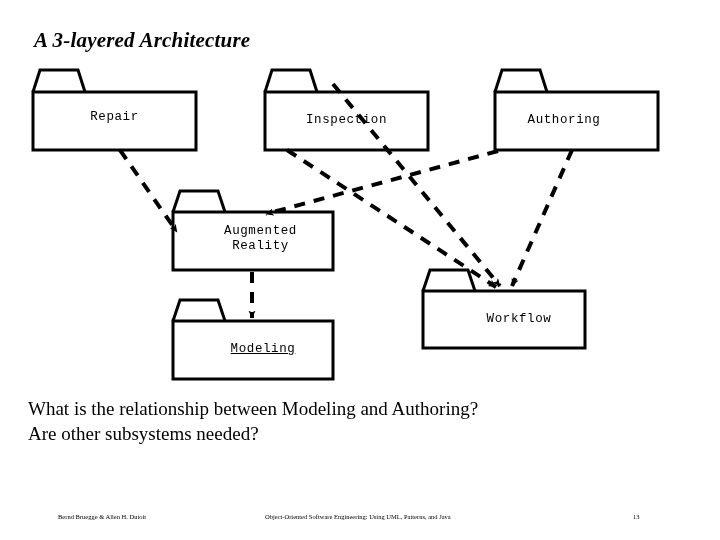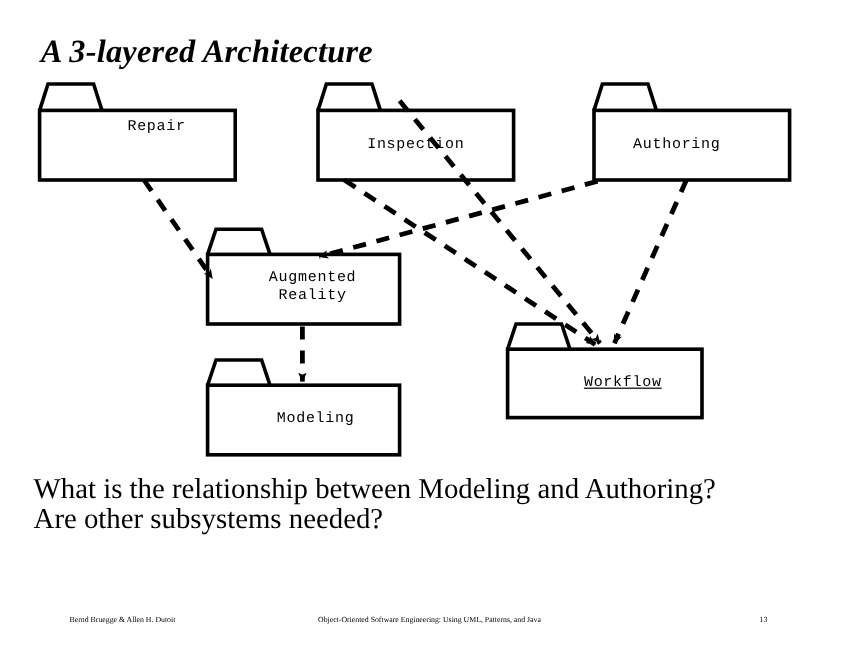--- a/index.html
+++ b/index.html
@@ -22,41 +22,41 @@
     width: 720px;
     height: 540px;
   }
   .title {
     position: absolute;
     left: 34px;
     top: 28px;
     font-family: "Liberation Serif", serif;
     font-weight: bold;
     font-style: italic;
-    font-size: 27px;
+    font-size: 21px;
     color: #000000;
     white-space: nowrap;
     letter-spacing: 0.2px;
   }
   .pkg-label {
     position: absolute;
     font-family: "Liberation Mono", monospace;
     font-size: 12.5px;
     color: #000000;
     text-align: center;
     line-height: 15px;
     letter-spacing: 0.6px;
     white-space: pre-line;
   }
   .question {
     position: absolute;
     left: 28px;
     top: 396px;
     font-family: "Liberation Serif", serif;
-    font-size: 24px;
+    font-size: 19px;
     color: #000000;
     line-height: 25px;
     white-space: pre-line;
   }
   .footer-text {
     position: absolute;
     font-family: "Liberation Serif", serif;
     font-size: 6.5px;
     color: #000000;
     white-space: nowrap;
@@ -118,27 +118,27 @@
       <line x1="287" y1="150" x2="496" y2="287" marker-end="url(#arrowhead)"></line>
 
       <line x1="498" y1="151" x2="266" y2="214" marker-end="url(#arrowhead)"></line>
 
       <line x1="572" y1="150" x2="512" y2="286" marker-end="url(#arrowhead)"></line>
 
       <line x1="252" y1="272" x2="252" y2="318" marker-end="url(#arrowhead)"></line>
     </g>
   </svg>
 
-  <div class="pkg-label" style="left:33px;  top:98px; width:163px;margin-left:16px;">Repair</div>
+  <div class="pkg-label" style="left:33px;  top:110px; width:163px;">Repair</div>
   <div class="pkg-label" style="left:265px; top:113px; width:163px;">Inspection</div>
   <div class="pkg-label" style="left:495px; top:113px; width:138px;">Authoring</div>
   <div class="pkg-label" style="left:173px; top:224px; width:175px;">Augmented
 Reality</div>
-  <div class="pkg-label" style="left:423px; top:312px; width:192px;text-decoration:underline;">Workflow</div>
-  <div class="pkg-label" style="left:173px; top:342px; width:180px;">Modeling</div>
+  <div class="pkg-label" style="left:423px; top:312px; width:192px;">Workflow</div>
+  <div class="pkg-label" style="left:173px; top:342px; width:180px;text-decoration:underline;">Modeling</div>
 
   <div class="question">What is the relationship between Modeling and Authoring?
 Are other subsystems needed?</div>
 
   <div class="footer-text" id="footer-left">Bernd Bruegge &amp; Allen H. Dutoit</div>
   <div class="footer-text" id="footer-center">Object-Oriented Software Engineering: Using UML, Patterns, and Java</div>
   <div class="footer-text" id="footer-page">13</div>
 
 </div>
 

